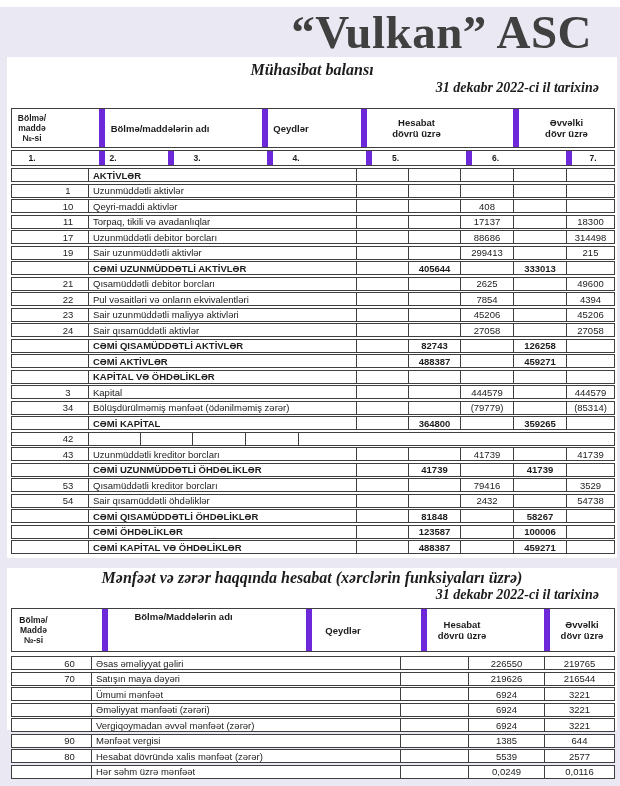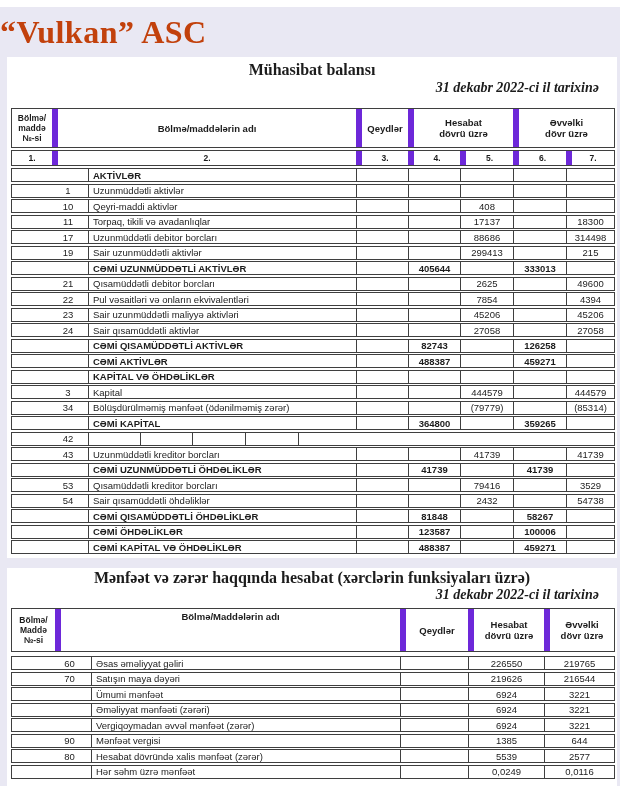--- a/index.html
+++ b/index.html
@@ -7,49 +7,49 @@
     width:620px;height:786px;
     background:#e9e8f3;
     font-family:"Liberation Sans",sans-serif;
     color:#1c1c1c;
     position:relative;
     overflow:hidden;
   }
   .top-strip{position:absolute;left:0;top:0;width:620px;height:7px;background:#ffffff;}
   .company-title{
     position:absolute;top:7px;left:0;width:592px;height:50px;
-    line-height:50px;text-align:left;
+    line-height:50px;text-align:right;
     font-family:"Liberation Serif",serif;
-    font-weight:bold;font-size:32px;color:#c2410c;
+    font-weight:bold;font-size:47px;color:#404040;
     letter-spacing:0.5px;
   }
   .panel{position:absolute;left:7px;width:610px;background:#ffffff;}
   .panel1{top:57px;height:501px;}
-  .panel2{top:568px;height:218px;}
+  .panel2{top:568px;height:162px;}
   .doc-title{
     position:absolute;left:0;width:100%;text-align:center;
-    font-family:"Liberation Serif",serif;font-weight:bold;font-size:16px;
+    font-family:"Liberation Serif",serif;font-weight:bold;font-size:16px;font-style:italic;
   }
   .doc-date{
     position:absolute;right:18px;text-align:right;
     font-family:"Liberation Serif",serif;font-weight:bold;font-style:italic;font-size:14px;
   }
   .p1-title{top:4px;}
   .p1-date{top:23px;}
   .p2-title{top:1px;}
   .p2-date{top:19px;}
   .tbl{position:absolute;left:4px;width:604px;}
   .tbl1{top:51px;}
   .tbl2{top:40px;}
   
   .hrow,.trow{
     display:flex;box-sizing:border-box;width:604px;
     border:1px solid #3f3f3f;background:#fff;
   }
-  .hrow{margin-bottom:2px;}
+  .hrow{margin-bottom:2px;gap:47px;}
   .trow{height:14px;margin-bottom:1.5px;padding-left:36px;}
   .cell,.hcell{
     box-sizing:border-box;overflow:hidden;white-space:nowrap;
     font-size:9.5px;line-height:12.5px;
   }
   .cell{border-left:1px solid #3f3f3f;text-align:center;padding-top:0.5px;}
   .hcell{border-left:6px solid #6d28d9;display:flex;flex-direction:column;justify-content:center;text-align:center;font-weight:bold;}
   .cell:first-child,.hcell:first-child{border-left:none;}
   .hcell span{display:block;line-height:10px;font-size:8.5px;}
   .hcell.big span{font-size:9.5px;line-height:11px;}

